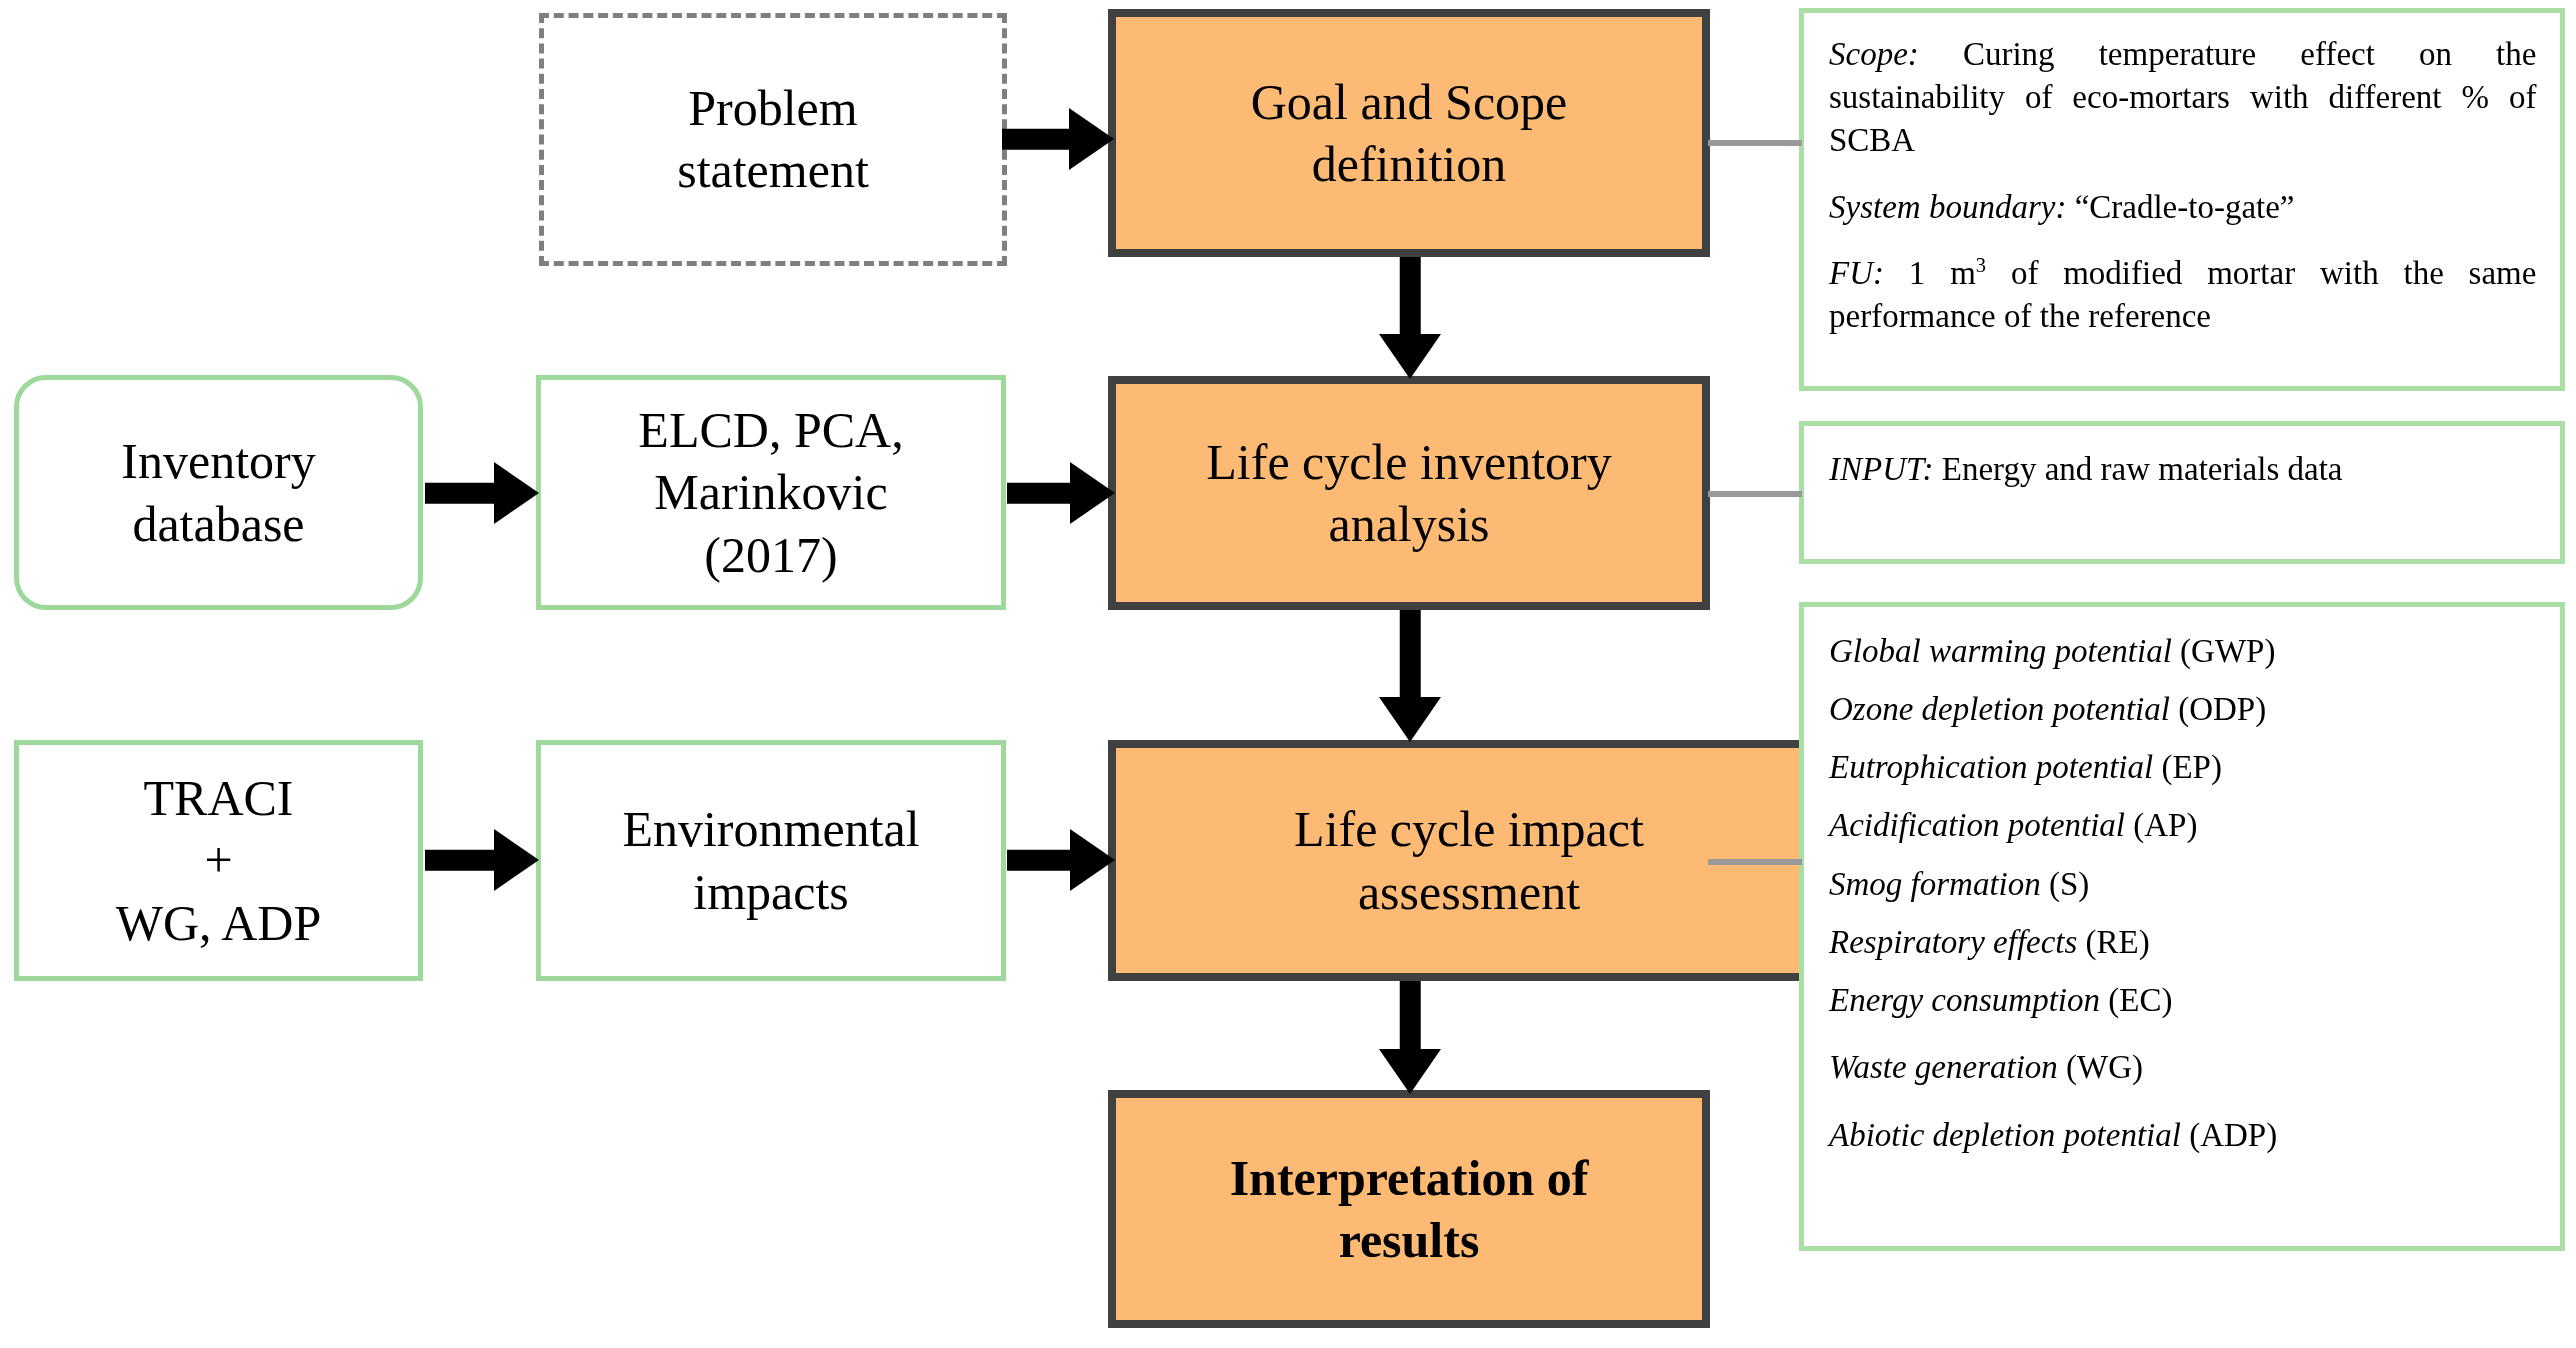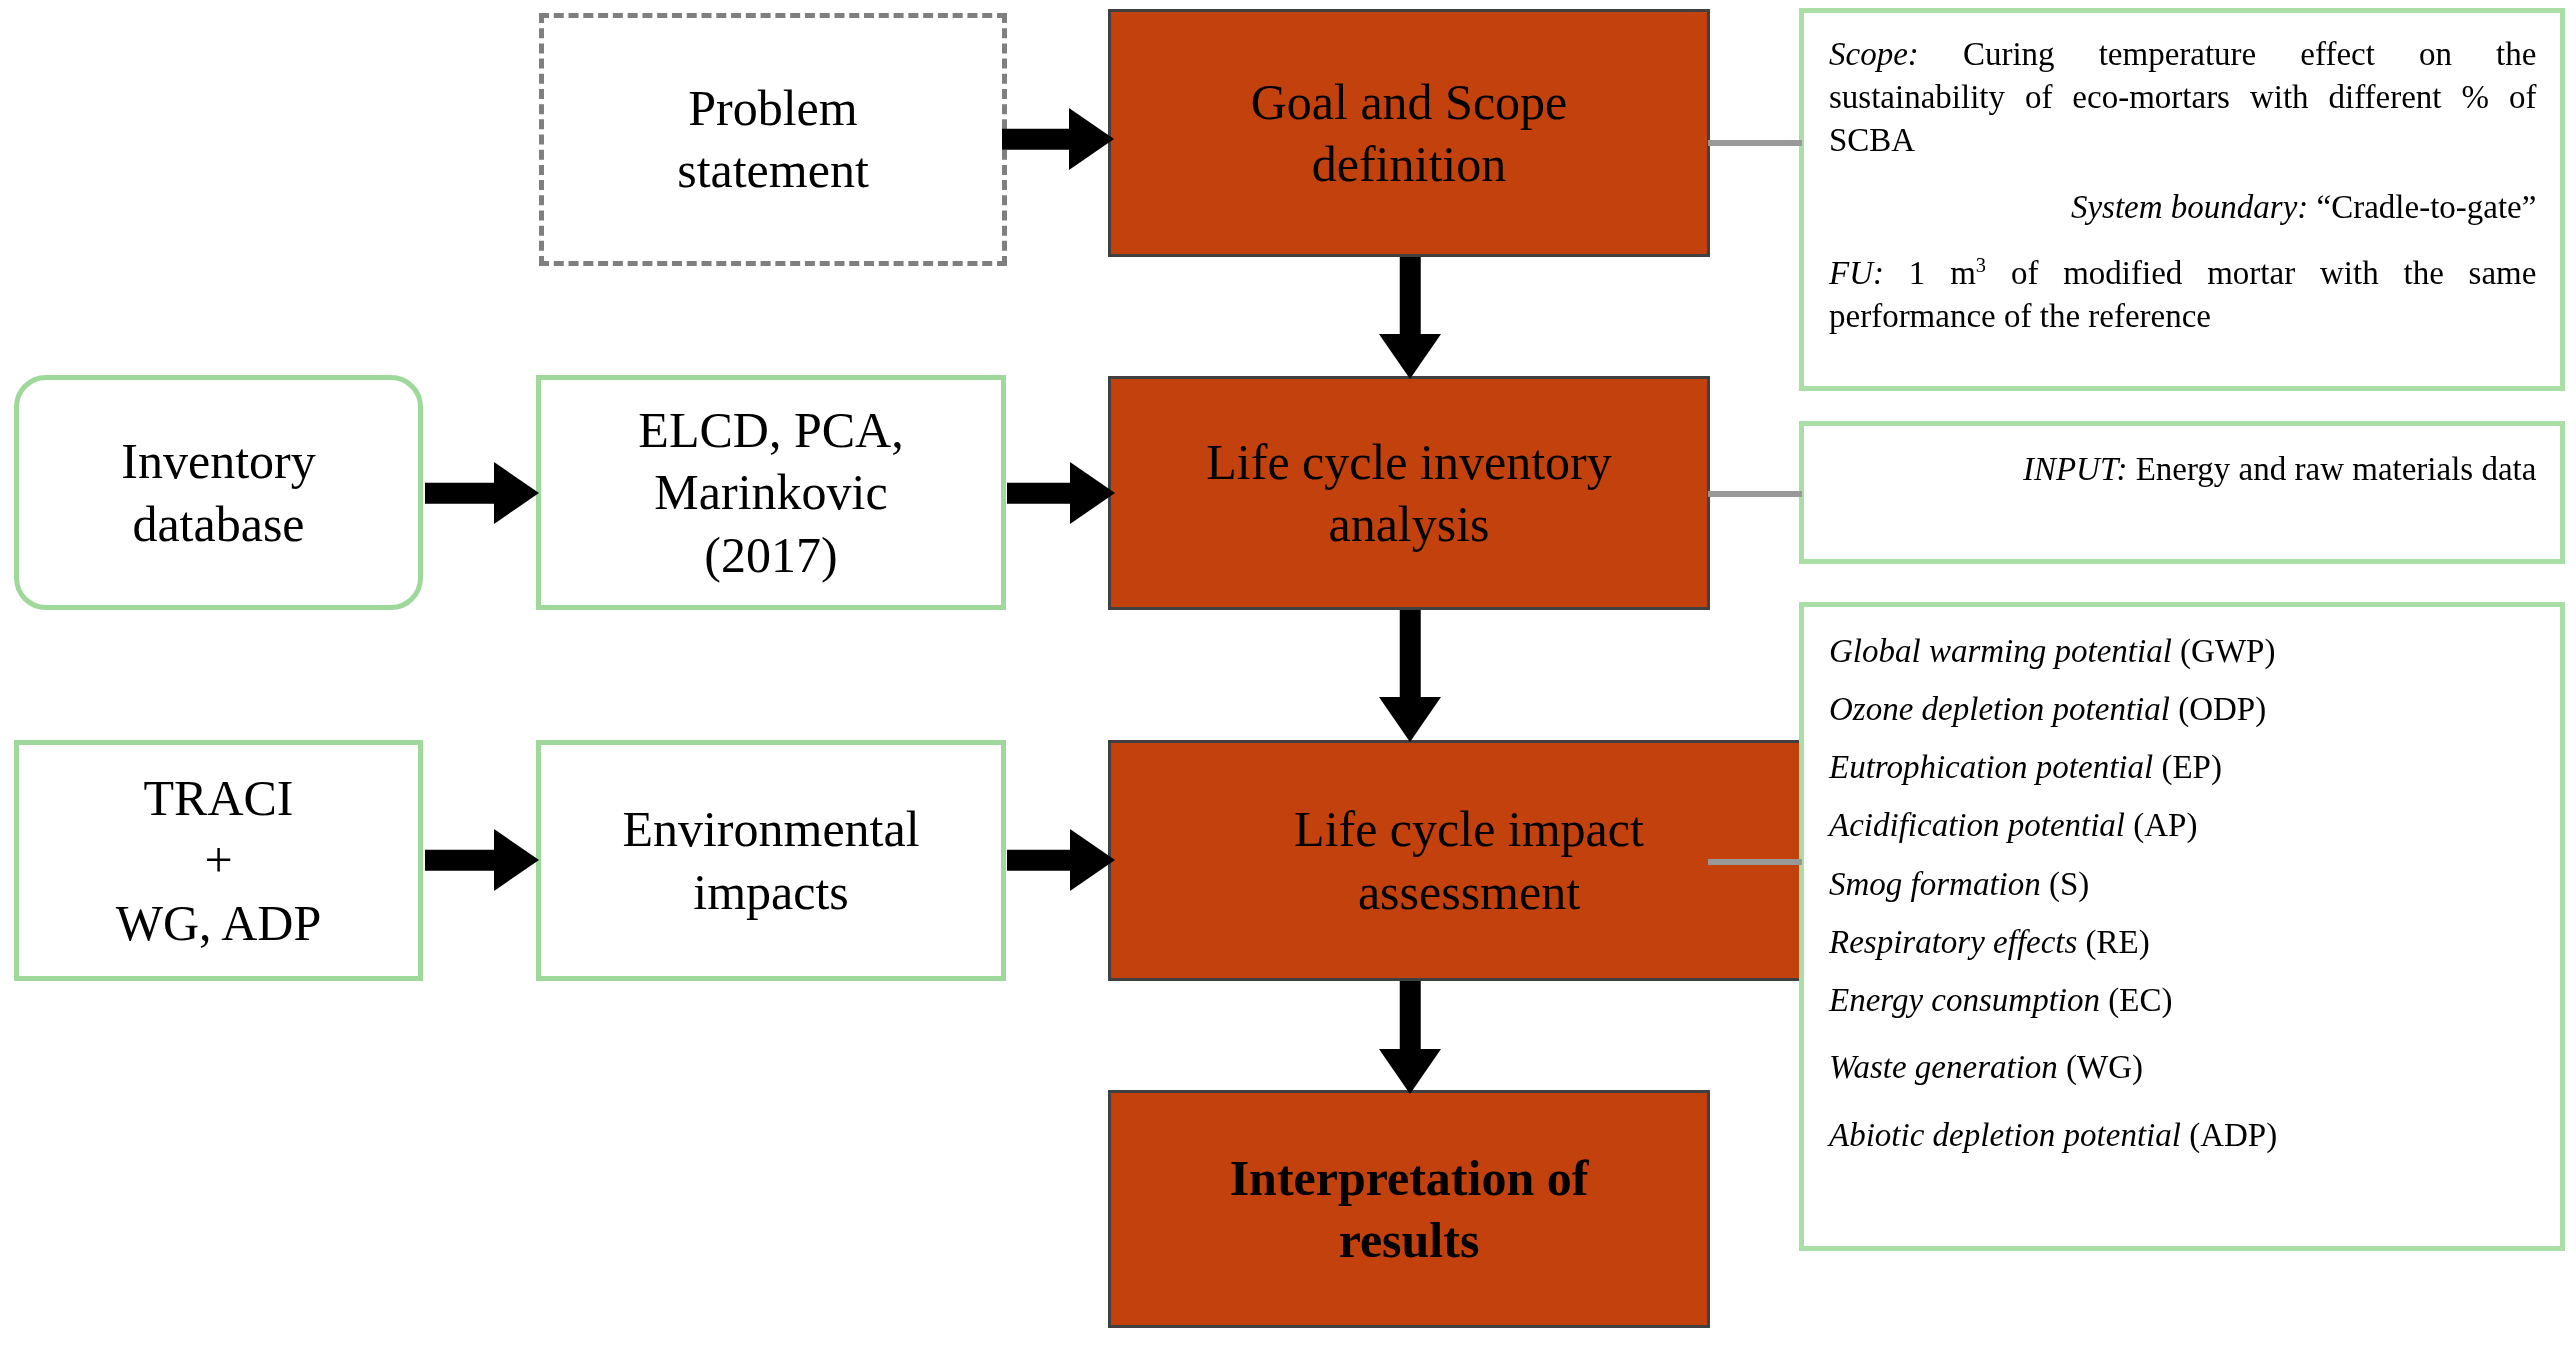--- a/index.html
+++ b/index.html
@@ -39,43 +39,43 @@
 
   
   .box--dashed {
     background: #ffffff;
     border: 5.5px dashed #7f7f7f;
     font-size: 50px;
   }
 
   
   .box--stage {
-    background: #c2410c;
-    border: 3px solid #404040;
+    background: #fdba74;
+    border: 8px solid #404040;
     font-size: 50px;
   }
   .box--stage.is-bold { font-weight: bold; }
 
   
   .box--note {
     background: #ffffff;
     border: 5.5px solid #a9dfa5;
     display: block;
     text-align: left;
     padding: 20.5px 23.6px 20.5px 25px;
     font-size: 33px;
   }
   .note-line {
     margin: 0 0 23.6px 0;
     text-align: justify;
     text-justify: inter-word;
     line-height: 1.30;
   }
   .note-line:last-child { margin-bottom: 0; }
-  .note-line.is-tight { text-align: right; }
+  .note-line.is-tight { text-align: left; }
   .note-key { font-style: italic; }
   .note-list-line {
     margin: 0 0 18px 0;
     line-height: 1.22;
   }
   .note-list-line:last-child { margin-bottom: 0; }
   sup { font-size: 0.62em; vertical-align: super; line-height: 0; }
 
   
   .arrow-h, .arrow-v, .line-h {

